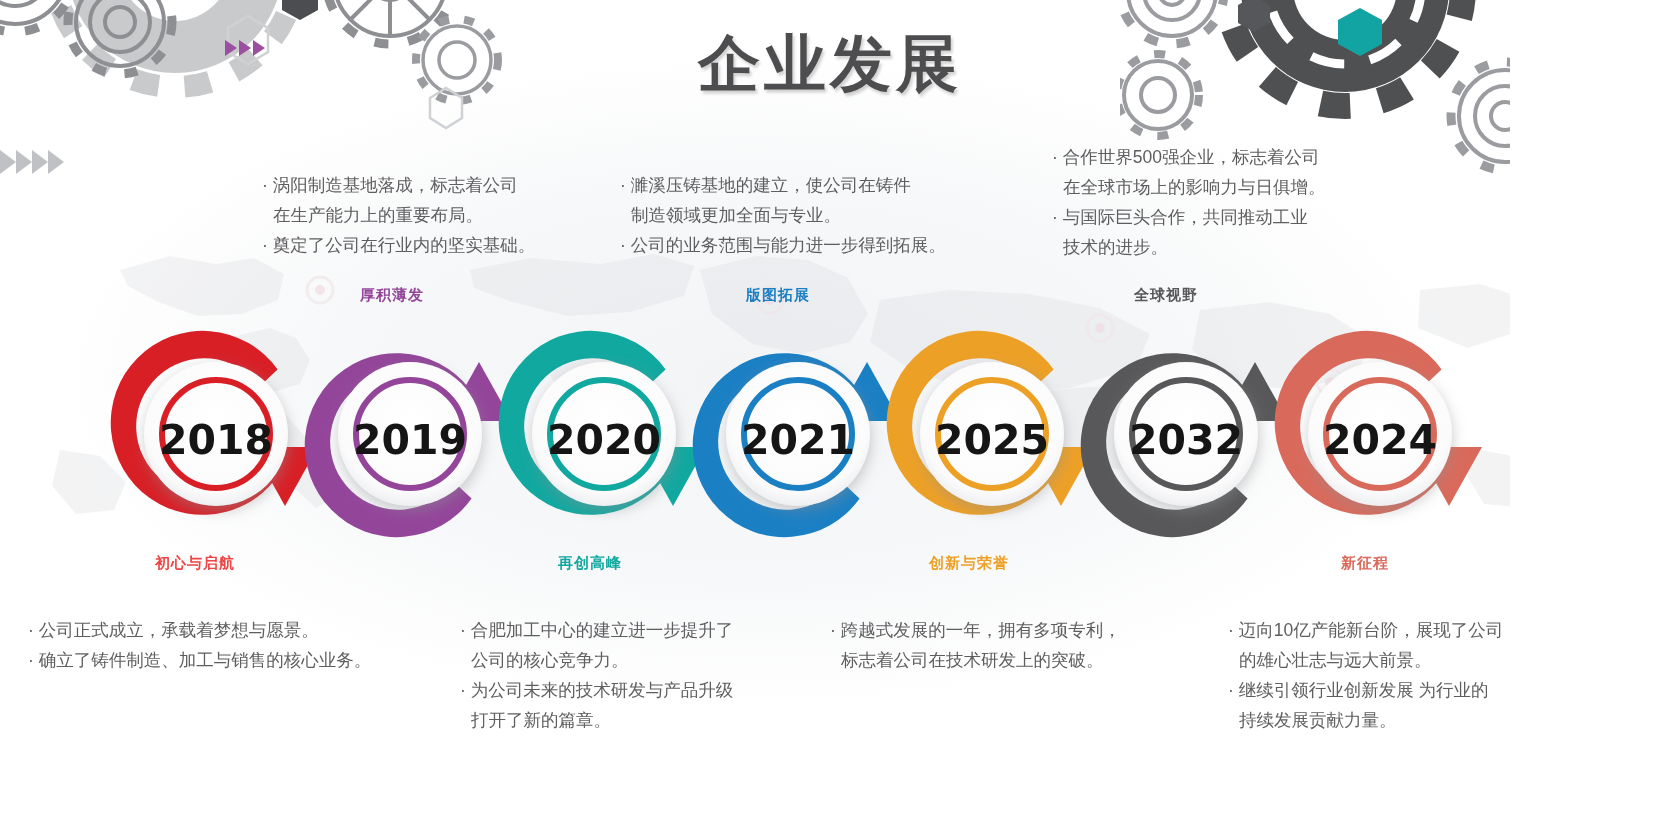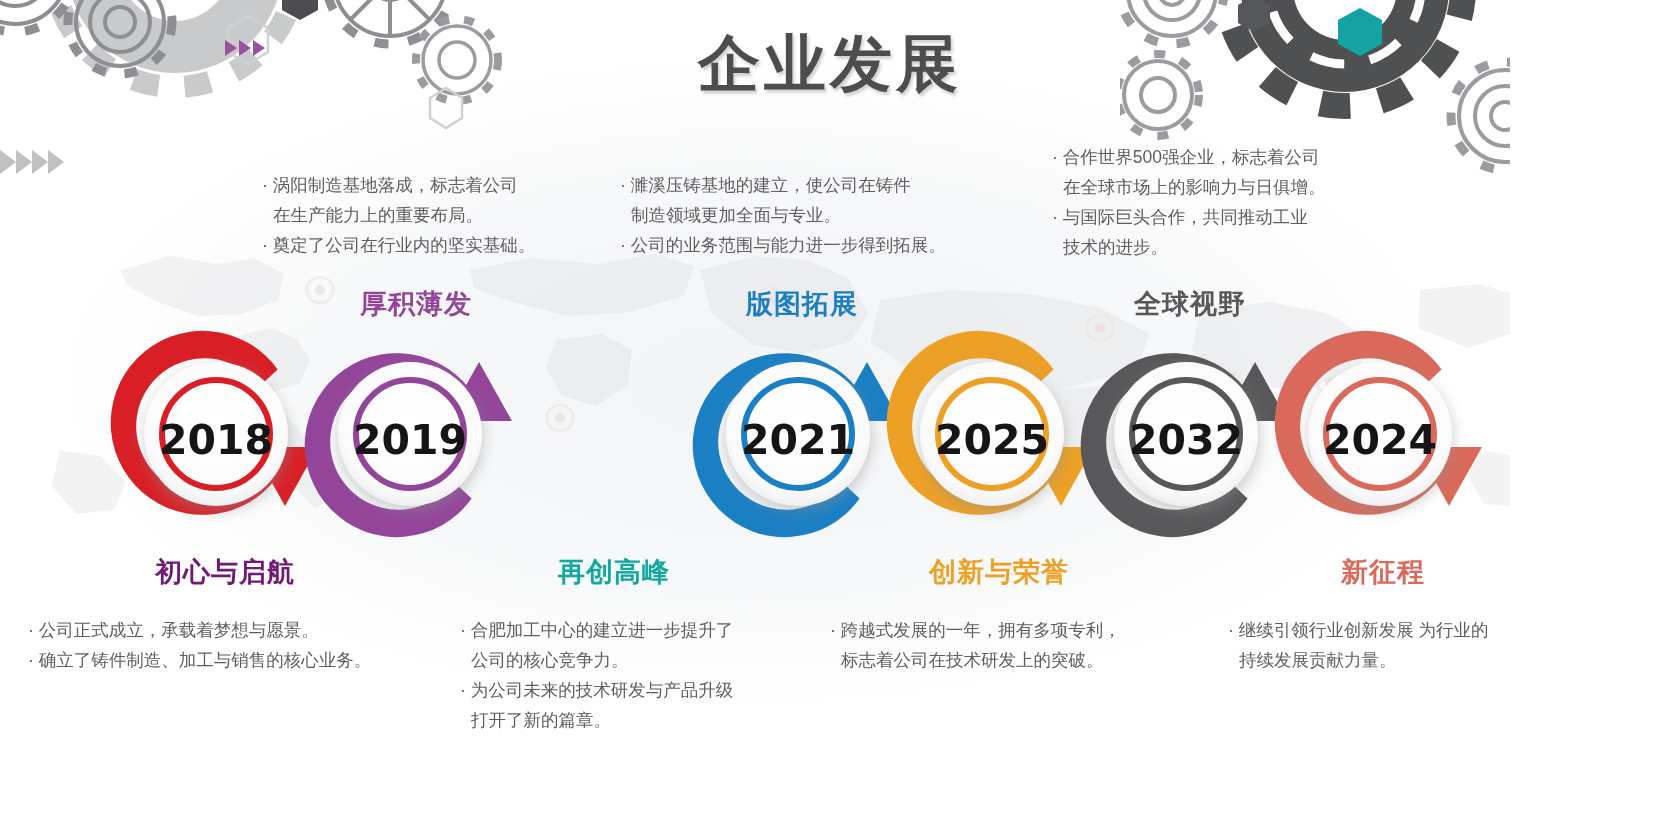--- a/index.html
+++ b/index.html
@@ -30,21 +30,21 @@
     text-shadow:2px 3px 3px rgba(0,0,0,.18);
     font-family:"DejaVu Sans","Liberation Sans",sans-serif;
   }
 
   
   .desc { position:absolute; color:#5e5e60; font-size:17.5px; line-height:30px; }
   .desc .li { text-indent:-11px; padding-left:11px; white-space:pre-line; }
   .desc .li + .li { margin-top:0px; }
 
   
-  .cap { position:absolute; font-size:27px; font-weight:bold; letter-spacing:1px; white-space:nowrap;text-align:center; }
+  .cap { position:absolute; font-size:15px; font-weight:bold; letter-spacing:1px; white-space:nowrap;text-align:center; }
 
   
   .timeline { position:absolute; left:0; top:318px; width:1660px; height:245px; }
   .node { position:absolute; top:0; width:240px; height:245px; }
   .node svg { position:absolute; left:0; top:0; overflow:visible; }
   .yeartxt {
     position:absolute; left:0; top:0; width:240px; height:245px;
     display:flex; align-items:center; justify-content:center;
     font-size:41px; font-weight:bold; color:#151515; letter-spacing:0px;
     font-family:"DejaVu Sans","Liberation Sans",sans-serif;
@@ -275,20 +275,39 @@
           </filter>
         </defs>
         <path d="M 181.6 180.6 A 92 92 0 1 1 190 88 L 166 88 A 68 68 0 1 0 163.4 163.4 Z" fill="#93459a"></path>
         <polygon points="156,103 222,103 189,44" fill="#93459a"></polygon>
         <circle cx="120" cy="116" r="72" fill="url(#dsc1)" filter="url(#sh1)"></circle>
         <circle cx="120" cy="116" r="54" fill="none" stroke="#93459a" stroke-width="6"></circle>
       </svg>
       <div class="yeartxt" style="padding-bottom:2px;">2019</div>
     </div>
 
+    <div class="node" style="left:484px;">
+      <svg width="240" height="245" viewBox="0 0 240 245">
+        <defs>
+          <radialGradient id="dsc2" cx="50%" cy="42%" r="62%">
+            <stop offset="0%" stop-color="#ffffff"></stop>
+              <stop offset="78%" stop-color="#fbfbfc"></stop>
+              <stop offset="100%" stop-color="#e9eaec"></stop>
+          </radialGradient>
+          <filter id="sh2" x="-55%" y="-55%" width="220%" height="220%">
+            <feDropShadow dx="1" dy="5" stdDeviation="7" flood-color="#8d8f93" flood-opacity=".45"></feDropShadow>
+          </filter>
+        </defs>
+        <path d="M 181.6 51.4 A 92 92 0 1 0 190 144 L 166 144 A 68 68 0 1 1 163.4 68.6 Z" fill="#11a8a0"></path>
+        <polygon points="156,129 222,129 189,188" fill="#11a8a0"></polygon>
+        <circle cx="120" cy="116" r="72" fill="url(#dsc2)" filter="url(#sh2)"></circle>
+        <circle cx="120" cy="116" r="54" fill="none" stroke="#11a8a0" stroke-width="6"></circle>
+      </svg>
+      <div class="yeartxt" style="padding-bottom:2px;">2020</div>
+    </div>
 
     <div class="node" style="left:678px;">
       <svg width="240" height="245" viewBox="0 0 240 245">
         <defs>
           <radialGradient id="dsc3" cx="50%" cy="42%" r="62%">
             <stop offset="0%" stop-color="#ffffff"></stop>
               <stop offset="78%" stop-color="#fbfbfc"></stop>
               <stop offset="100%" stop-color="#e9eaec"></stop>
           </radialGradient>
           <filter id="sh3" x="-55%" y="-55%" width="220%" height="220%">
@@ -357,21 +376,21 @@
         </defs>
         <path d="M 181.6 51.4 A 92 92 0 1 0 190 144 L 166 144 A 68 68 0 1 1 163.4 68.6 Z" fill="#d96a5b"></path>
         <polygon points="156,129 222,129 189,188" fill="#d96a5b"></polygon>
         <circle cx="120" cy="116" r="72" fill="url(#dsc6)" filter="url(#sh6)"></circle>
         <circle cx="120" cy="116" r="54" fill="none" stroke="#d96a5b" stroke-width="6"></circle>
       </svg>
       <div class="yeartxt" style="padding-bottom:2px;">2024</div>
     </div>
   </div>
 
-  <div class="cap" style="left:155px; top:554px; color:#701a75;">初心与启航</div>
+  <div class="cap" style="left:155px; top:554px; color:#ef4444;">初心与启航</div>
   <div class="cap" style="left:558px; top:554px; color:#11a8a0;">再创高峰</div>
   <div class="cap" style="left:929px; top:554px; color:#eda026;">创新与荣誉</div>
   <div class="cap" style="left:1341px; top:554px; color:#d96a5b;">新征程</div>
 
   <div class="desc" style="left:28px; top:615px; width:400px;">
     <div class="li">· 公司正式成立，承载着梦想与愿景。</div>
     <div class="li">· 确立了铸件制造、加工与销售的核心业务。</div>
   </div>
 
   <div class="desc" style="left:460px; top:615px; width:320px;">
@@ -380,17 +399,19 @@
     <div class="li">· 为公司未来的技术研发与产品升级
 打开了新的篇章。</div>
   </div>
 
   <div class="desc" style="left:830px; top:615px; width:350px;">
     <div class="li">· 跨越式发展的一年，拥有多项专利，
 标志着公司在技术研发上的突破。</div>
   </div>
 
   <div class="desc" style="left:1228px; top:615px; width:340px;">
+    <div class="li">· 迈向10亿产能新台阶，展现了公司
+的雄心壮志与远大前景。</div>
     <div class="li">· 继续引领行业创新发展  为行业的
 持续发展贡献力量。</div>
   </div>
 
 </div>
 
 </body></html>

